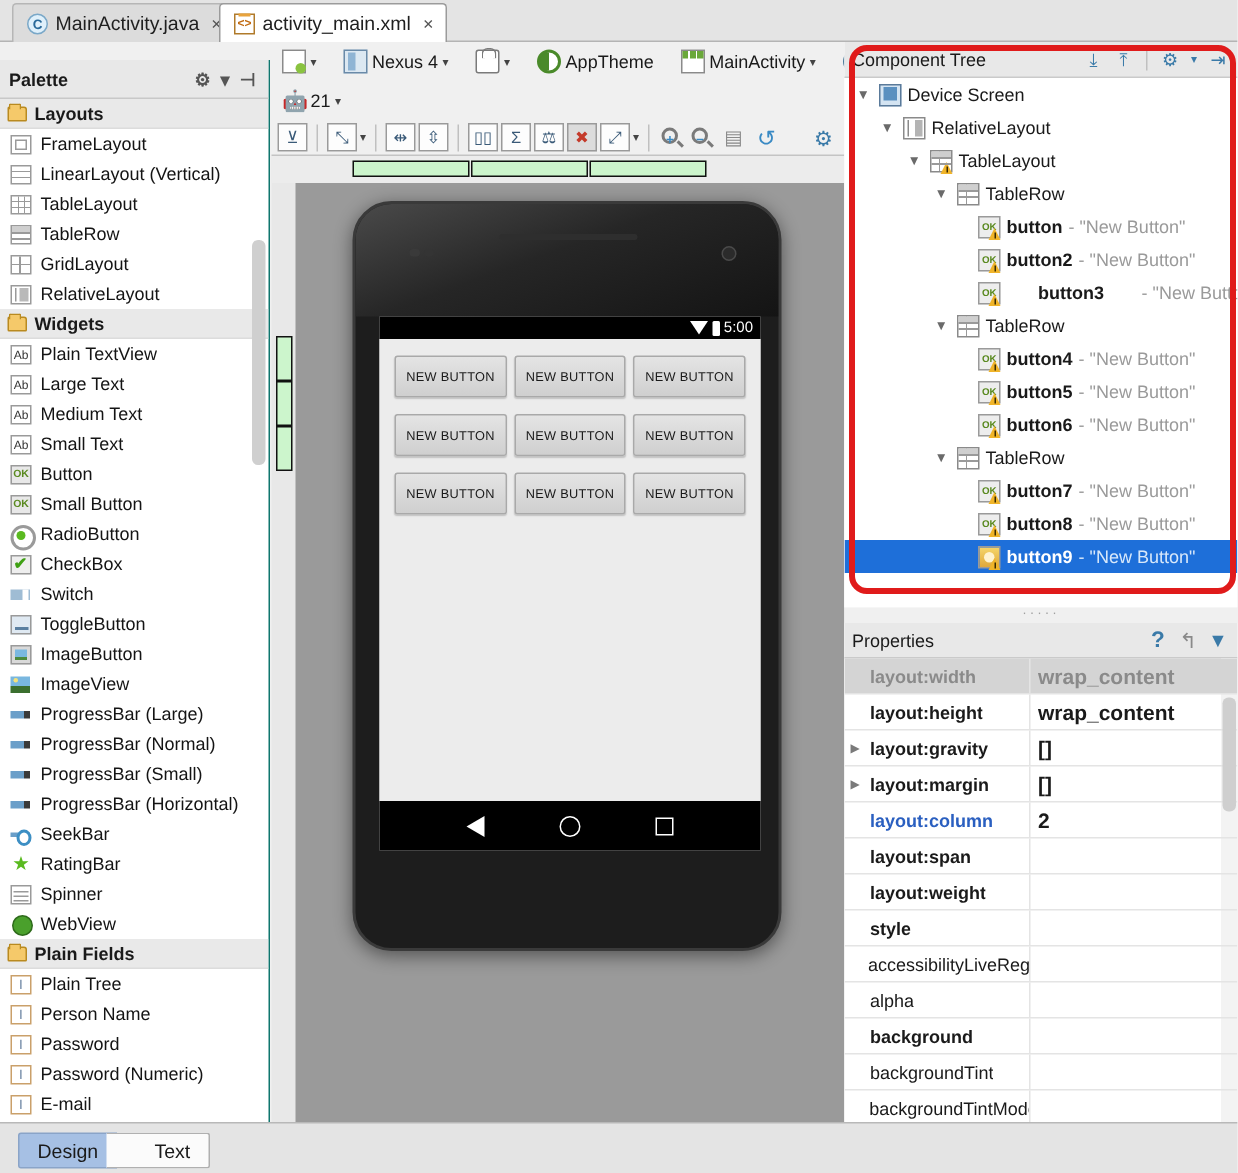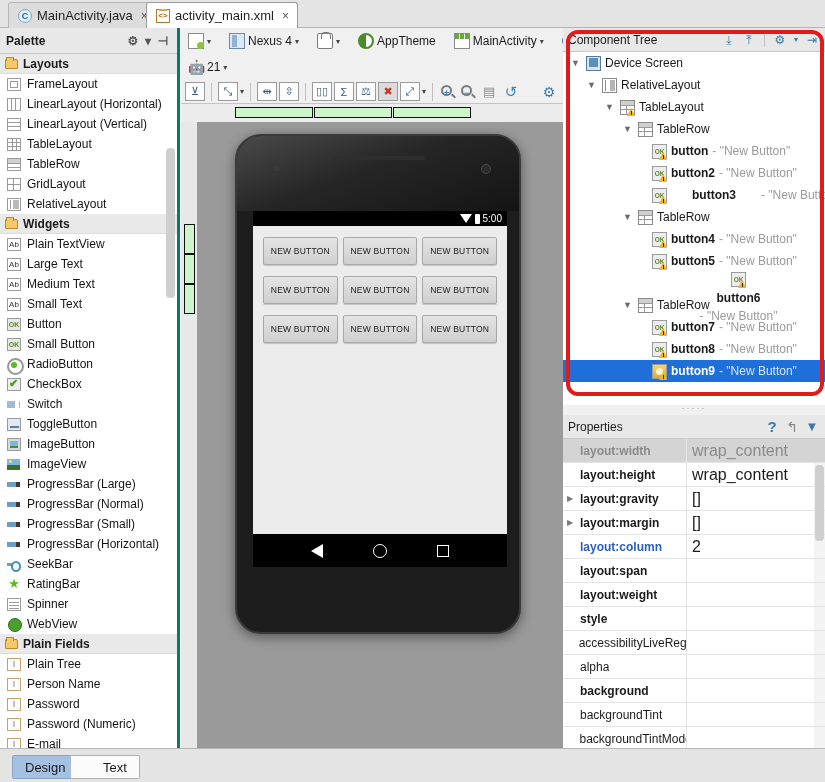--- a/index.html
+++ b/index.html
@@ -38,22 +38,22 @@
     background:#fff; border:1px solid #b07a2a;
     color:#c06a10; font-size:8px; line-height:12px; text-align:center; font-weight:bold;
   }
   .tico.xml:after{
     content:""; position:absolute; left:2px; top:-1px; width:8px;height:2px;
     background:#e8a33d;
   }
 
   
   .palette{
-    position:absolute; left:0; top:28px; width:180px; bottom:34px;
-    background:#fff; border-right:3px solid #0f766e;
+    position:absolute; left:0; top:40px; width:180px; bottom:34px;
+    background:#fff; border-right:1px solid #0f766e;
     overflow:hidden;
   }
   .palette-head{
     height:26px; background:#e8e8e8; border-bottom:1px solid #c8c8c8;
     display:flex; align-items:center; padding:0 6px;
     font-size:12px; font-weight:bold; color:#1a1a1a;
   }
   .palette-head .ph-title{ flex:1; }
   .palette-head .ph-ico{ width:16px;height:16px; display:inline-block; margin-left:3px; color:#555; font-size:12px; text-align:center; line-height:16px;}
   .plist{ position:absolute; top:26px; left:0; right:0; bottom:0; overflow:hidden; }
@@ -250,21 +250,21 @@
   .props{ position:absolute; left:0; top:387px; right:0; bottom:0; background:#fff; }
   .ptable{ position:absolute; left:0; top:24px; right:0; bottom:0; overflow:hidden; }
   .prow{ display:flex; height:24px; align-items:stretch; border-bottom:1px solid #e4e4e4; }
   .prow.sel .pname,.prow.sel .pval{ background:#d4d4d4; color:#8a8a8a; }
   .pname{ width:124px; flex:0 0 124px; display:flex; align-items:center; gap:3px;
           padding-left:4px; font-size:12px; border-right:1px solid #e4e4e4; }
   .pname .exp{ width:10px; color:#7a7a7a; font-size:8px; }
   .pname .plabel{ overflow:hidden; text-overflow:clip; white-space:nowrap; }
   .pname.bold .plabel{ font-weight:bold; }
   .pname.blue .plabel{ color:#2a5fc0; font-weight:bold; }
-  .pval{ flex:1; display:flex; align-items:center; padding-left:5px; font-size:16px; }
+  .pval{ flex:1; display:flex; align-items:center; padding-left:5px; font-size:14px;font-weight:bold; }
   .pscroll2{ position:absolute; right:1px; top:26px; width:9px; height:76px; background:#cfcfcf; border-radius:4px;}
   .prail{ position:absolute; right:0; top:24px; bottom:0; width:11px; background:#f3f3f3;}
 
   
   .bottom{ position:absolute; left:0; right:0; bottom:0; height:34px; background:#e4e4e4;
            border-top:1px solid #b8b8b8;margin-top:32px; }
   .btab{ position:absolute; top:6px; height:24px; display:flex; align-items:center;
          padding:0 12px; font-size:13px; border:1px solid #b0b0b0; }
   .btab.active{ background:#a6c0e4; border-color:#8aa4c8; border-radius:2px 0 0 2px;}
   .btab.inactive{ background:#fbfbfb; border-left:none; border-radius:0 2px 2px 0;}
@@ -296,24 +296,20 @@
     </div>
     <div class="plist">
 
       <div class="pgroup">
         <span class="folder"></span>
         <span>Layouts</span>
       </div>
       <div class="pitem">
         <span class="pico frame"></span>
         <span>FrameLayout</span>
-        </div>
-      <div class="pitem">
-        <span class="pico linh"></span>
-        <span>LinearLayout (Horizontal)</span>
         </div>
       <div class="pitem">
         <span class="pico linv"></span>
         <span>LinearLayout (Vertical)</span>
         </div>
       <div class="pitem">
         <span class="pico table"></span>
         <span>TableLayout</span>
         </div>
       <div class="pitem">
@@ -656,21 +652,21 @@
         <div class="tnode" style="padding-left:89px;">
           <span class="ni okb">OK<span class="warn"></span></span>
           <span class="nname">button4</span>
           <span class="ndesc">- "New Button"</span>
         </div>
         <div class="tnode" style="padding-left:89px;">
           <span class="ni okb">OK<span class="warn"></span></span>
           <span class="nname">button5</span>
           <span class="ndesc">- "New Button"</span>
         </div>
-        <div class="tnode" style="padding-left:89px;flex-direction:column;">
+        <div class="tnode" style="padding-left:89px;">
           <span class="ni okb">OK<span class="warn"></span></span>
           <span class="nname">button6</span>
           <span class="ndesc">- "New Button"</span>
         </div>
 
         <div class="tnode" style="padding-left:58px;">
           <span class="tw">▼</span>
           <span class="ni tbl"></span>
           <span>TableRow</span>
         </div>

